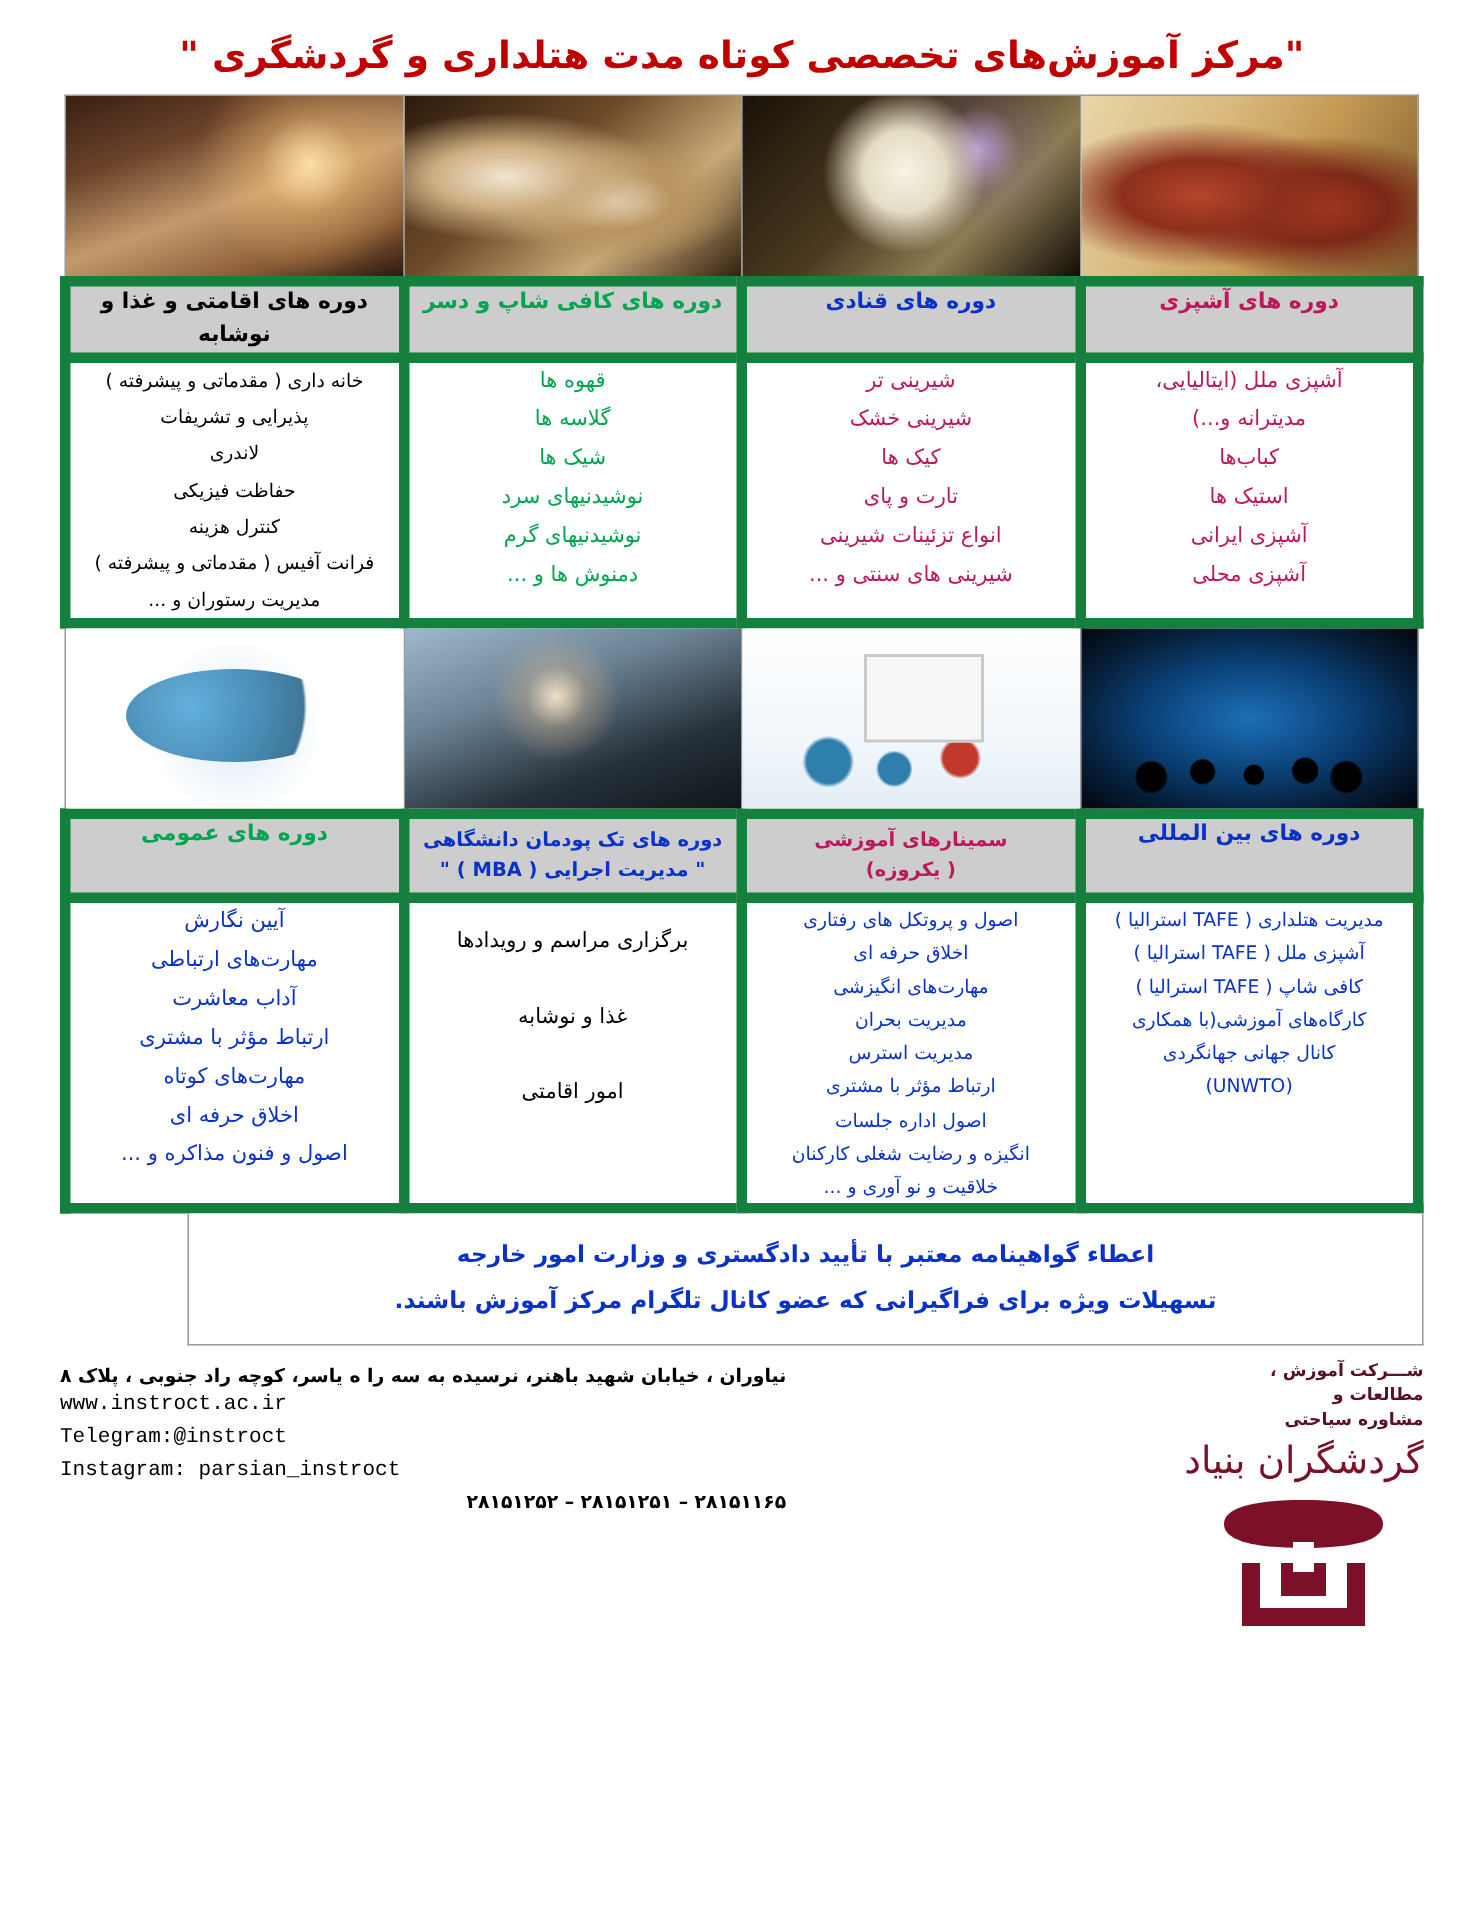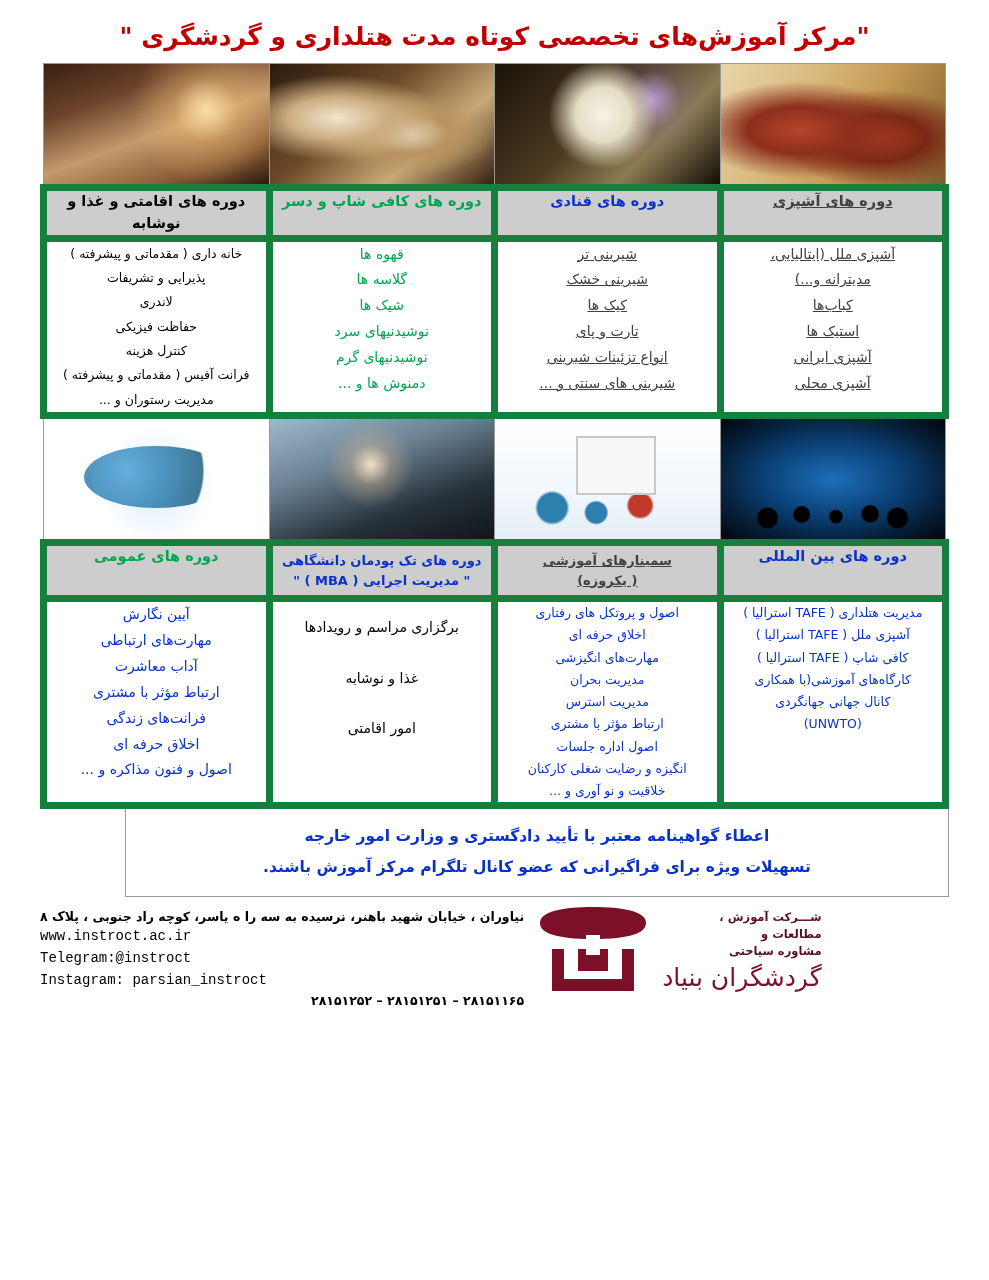--- a/index.html
+++ b/index.html
@@ -77,21 +77,21 @@
   }
   .cell.sem {
     font-size: 12.5px;
     line-height: 1.78;
   }
   .cell.mba {
     font-size: 14px;
     line-height: 3.6;
   }
   .c-blue { color: #0a32c8; }
-  .c-red { color: #404040; text-decoration: underline; }
+  .c-red { color: #be185d; }
   .c-green { color: #00a550; margin-top: 20px; }
   .c-black { color: #000; }
   .footer-block {
     width: 824px;
     box-sizing: border-box;
     border: 1px solid #9a9a9a;
     border-top: none;
     background: #fff;
     text-align: center;
     padding: 12px 10px 14px 10px;
@@ -100,20 +100,21 @@
     color: #0a32c8;
     font-weight: bold;
     font-size: 15.5px;
     line-height: 1.95;
   }
   .bottom {
     width: 909px;
     margin-top: 8px;
     display: flex;
     flex-direction: row-reverse;
+    justify-content: space-between;
     align-items: flex-start;
   }
   .addr {
     text-align: right;
     font-size: 12.5px;
     line-height: 1.55;
     direction: rtl;
     padding-top: 2px;
   }
   .addr .ltr {
@@ -121,21 +122,21 @@
     text-align: left;
     font-family: Liberation Mono, monospace;
     font-size: 14px;
   }
   .addr .fa1 {
     font-weight: bold;
     font-size: 12.5px;
   }
   .logo {
     display: flex;
-    flex-direction: row;
+    flex-direction: column;
     align-items: center;
     gap: 10px;
     padding-left: 10px;
     direction: rtl;
   }
   .logo-mark {
     width: 118px;
     height: 92px;
     position: relative;
   }
@@ -368,21 +369,21 @@
       <td class="cell mba c-black">
         <span class="line">برگزاری مراسم و رویدادها</span>
         <span class="line">غذا و نوشابه</span>
         <span class="line">امور اقامتی</span>
       </td>
       <td class="cell c-blue">
         <span class="line">آیین نگارش</span>
         <span class="line">مهارت‌های ارتباطی</span>
         <span class="line">آداب معاشرت</span>
         <span class="line">ارتباط مؤثر با مشتری</span>
-        <span class="line">فرانت‌های زندگی</span>
+        <span class="line">مهارت‌های کوتاه</span>
         <span class="line">اخلاق حرفه ای</span>
         <span class="line">اصول و فنون مذاکره و ...</span>
       </td>
     </tr>
   </tbody>
     </table>
 
   <div class="footer-block">
     <div class="fl">اعطاء گواهینامه  معتبر با تأیید دادگستری و وزارت امور خارجه</div>
     <div class="fl">تسهیلات ویژه برای فراگیرانی که عضو کانال تلگرام مرکز آموزش باشند.</div>

